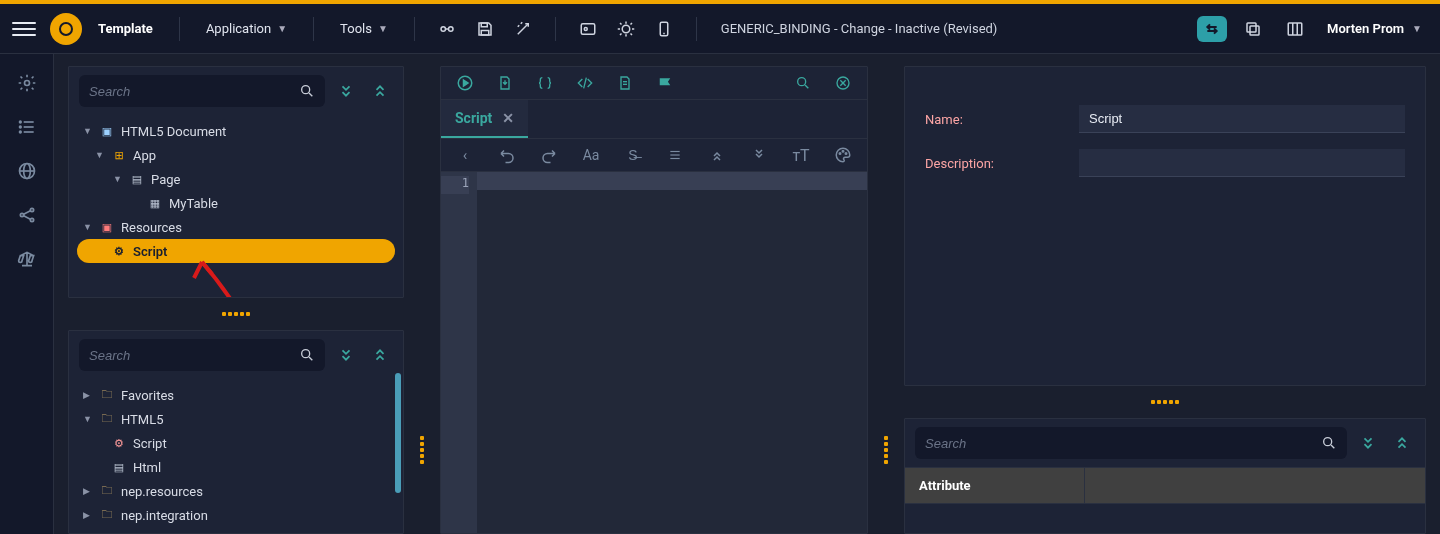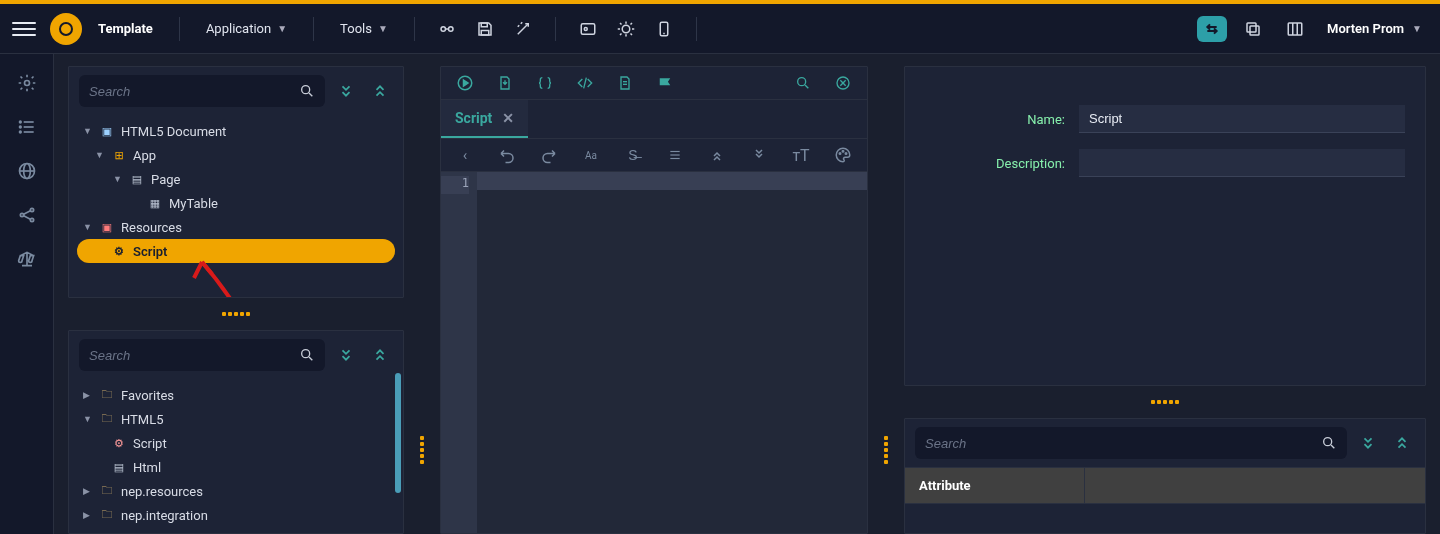--- a/index.html
+++ b/index.html
@@ -119,21 +119,21 @@
     display:flex; align-items:center; padding:6px 14px; gap:22px; border-bottom:1px solid #2a3040;
   }
   .edit-toolbar .group-right { margin-left:auto; display:flex; gap:22px; }
 
   .code-area { flex:1; display:flex; background:#222838; }
   .gutter { width:36px; background:#2e3548; color:#9aa3b8; text-align:right; padding:4px 8px 0 0; font-family:monospace; font-size:12px;}
   .code-body { flex:1; background:#222838; }
   .line-hl { background:#383f54; height:18px; }
 
   .prop-row { display:flex; align-items:center; padding:8px 20px; gap:14px; }
-  .prop-label { width:140px; text-align:right; color:#86efac; }
+  .prop-label { width:140px; color:#fca5a5; }
   .prop-input {
     flex:1; background:#262d42; border:none; border-bottom:1px solid #3a4258;
     height:28px; color:#e8ecf4; padding:0 10px; outline:none; font-size:13px;
   }
 
   .table-hdr {
     display:flex; background:#404040; border-top:1px solid #2a3040; border-bottom:1px solid #2a3040;
   }
   .table-hdr > div {
     padding:10px 14px; font-weight:700; color:#fff; border-right:1px solid #2a3040;
@@ -215,20 +215,21 @@
         <path d="M12 2v3M12 19v3M4 12H1M23 12h-3M6 6L4 4M18 6l2-2M6 18l-2 2M18 18l2 2"></path>
       </svg>
   </div>
   <div class="topbar-icon">
     <svg width="18" height="18" viewBox="0 0 24 24" fill="none" stroke="currentColor" stroke-width="2">
         <rect x="7" y="3" width="10" height="18" rx="2"></rect>
         <line x1="11" y1="18" x2="13" y2="18"></line>
       </svg>
   </div>
   <div class="vsep"></div>
+  <div class="doc-title">GENERIC_BINDING - Change - Inactive (Revised)</div>
 
   <div class="topbar-right">
     <div class="teal-btn">
       <svg width="16" height="16" viewBox="0 0 24 24" fill="none" stroke="#13182a" stroke-width="3">
           <path d="M5 9h14M5 15h14"></path>
           <path d="M9 5l-4 4 4 4M15 11l4 4-4 4"></path>
         </svg>
     </div>
     <div class="topbar-icon">
       <svg width="18" height="18" viewBox="0 0 24 24" fill="none" stroke="currentColor" stroke-width="2">
@@ -495,21 +496,21 @@
           <div class="tool-icon muted">
             <svg width="18" height="18" viewBox="0 0 24 24" fill="none" stroke="currentColor" stroke-width="2">
                 <path d="M4 10h10a6 6 0 0 1 0 12h-4M4 10l4-4M4 10l4 4"></path>
               </svg>
           </div>
           <div class="tool-icon muted">
             <svg width="18" height="18" viewBox="0 0 24 24" fill="none" stroke="currentColor" stroke-width="2">
                 <path d="M20 10H10a6 6 0 0 0 0 12h4M20 10l-4-4M20 10l-4 4"></path>
               </svg>
           </div>
-          <div class="tool-icon muted" style="font-size:10px;">Aa</div>
+          <div class="tool-icon muted" style="font-size:14px;">Aa</div>
           <div class="tool-icon muted" style="font-size:14px;">S̶</div>
           <div class="tool-icon muted">
             <svg width="16" height="14" viewBox="0 0 24 24" fill="none" stroke="currentColor" stroke-width="2">
                 <line x1="4" y1="6" x2="20" y2="6"></line>
                 <line x1="4" y1="12" x2="20" y2="12"></line>
                 <line x1="4" y1="18" x2="20" y2="18"></line>
               </svg>
           </div>
           <div class="tool-icon muted">
             <svg width="12" height="14" viewBox="0 0 24 24" fill="none" stroke="currentColor" stroke-width="3">

